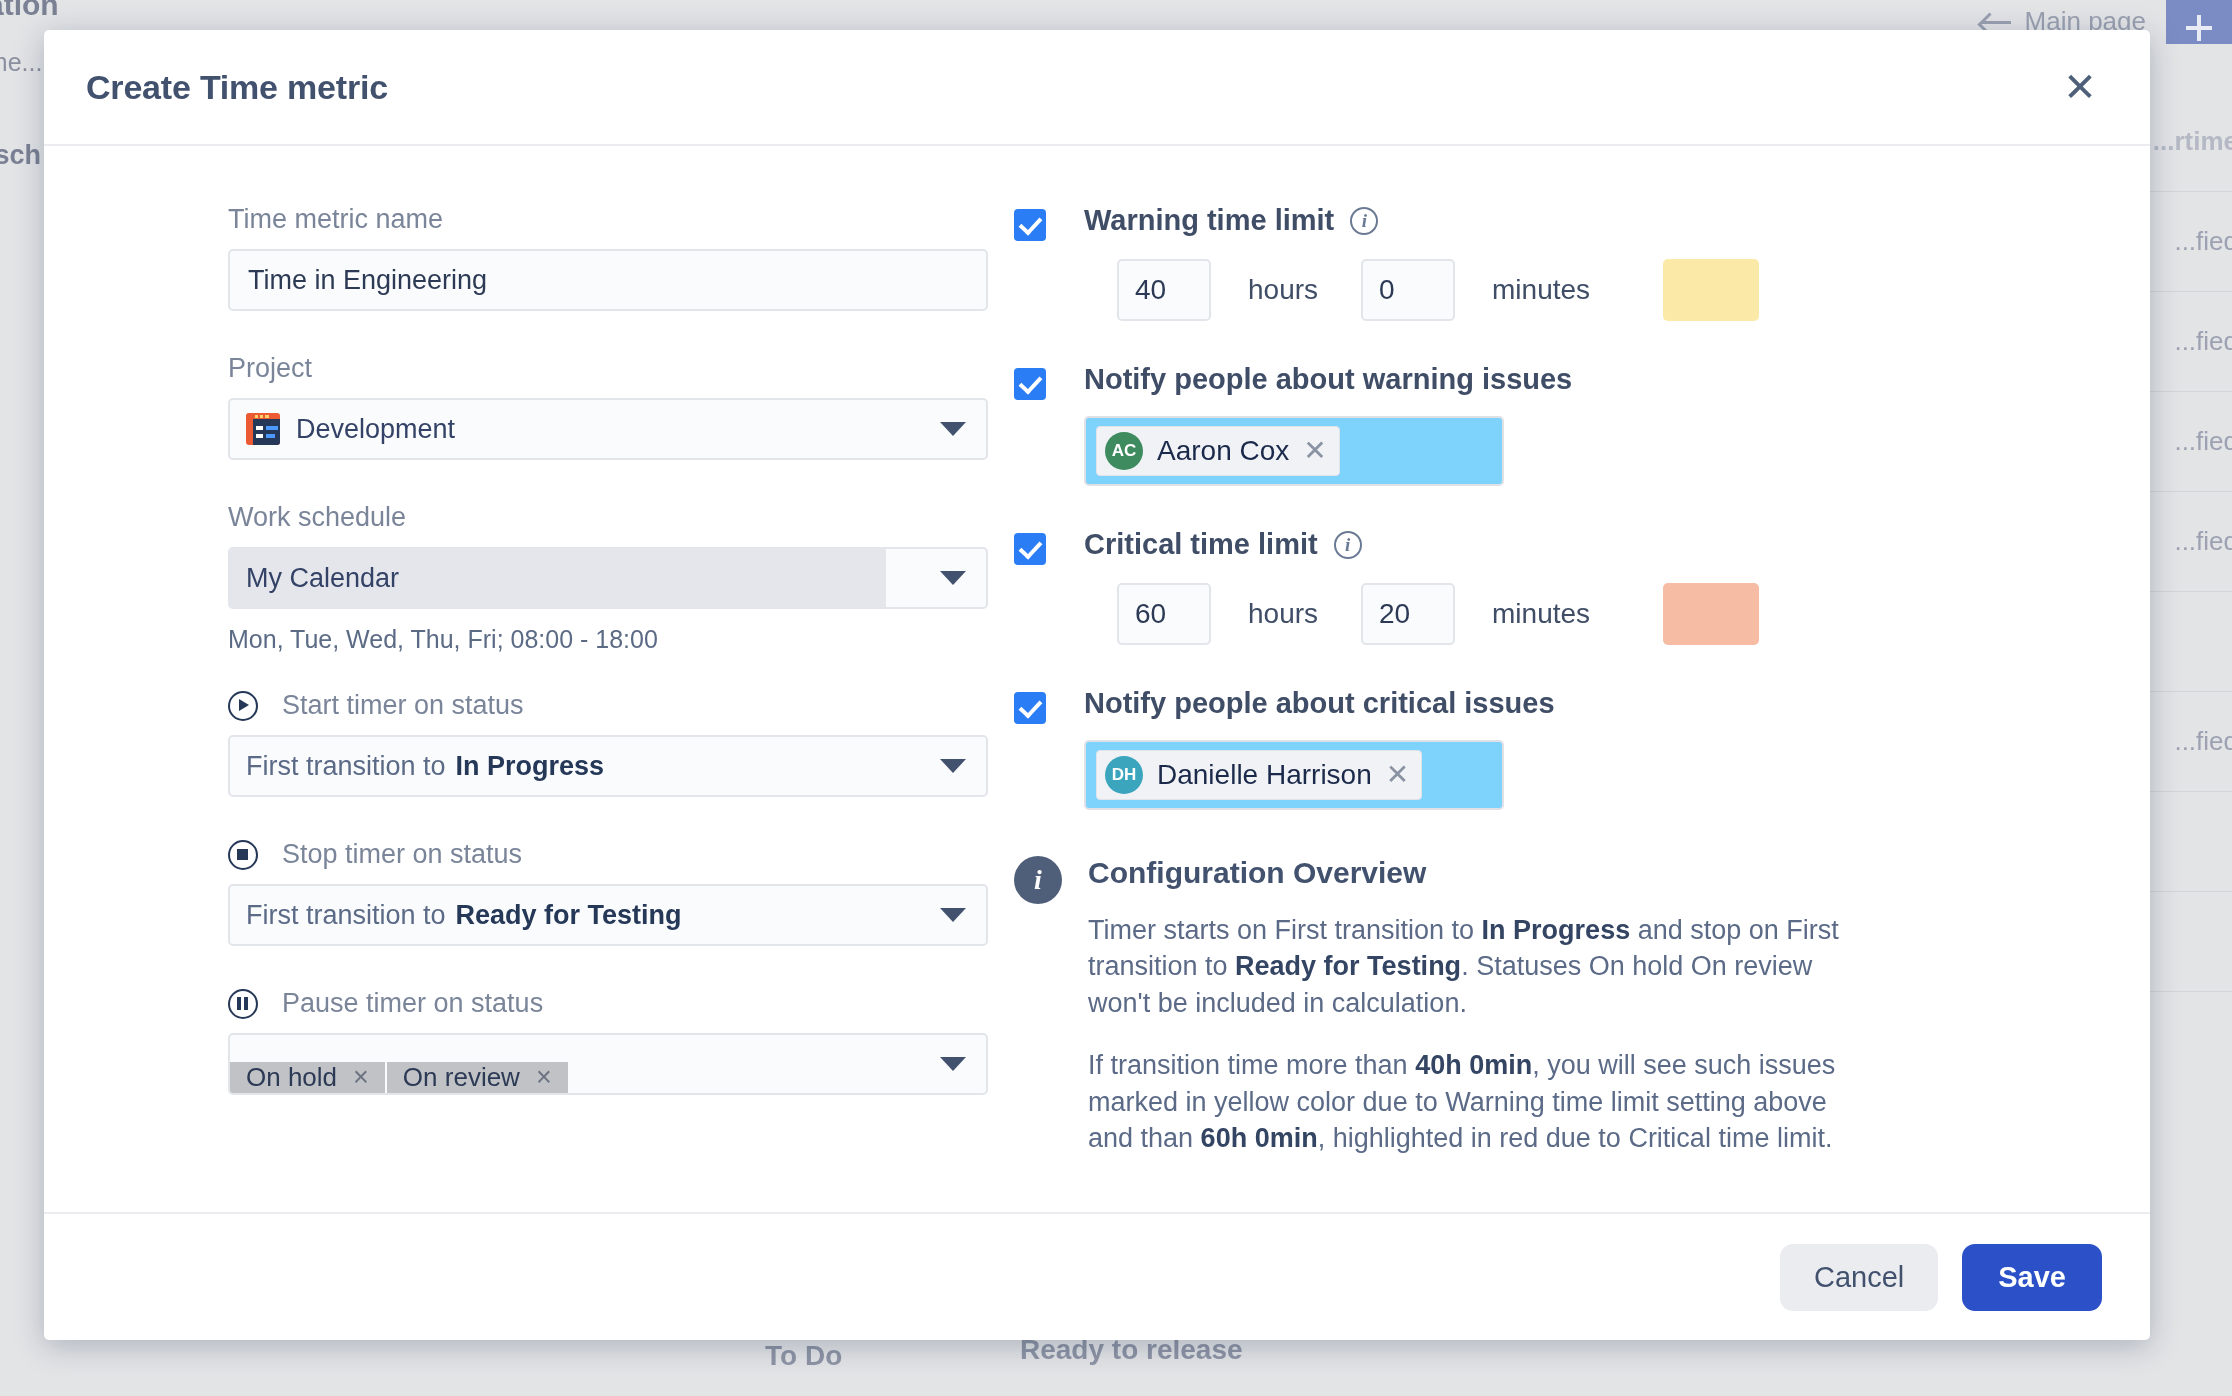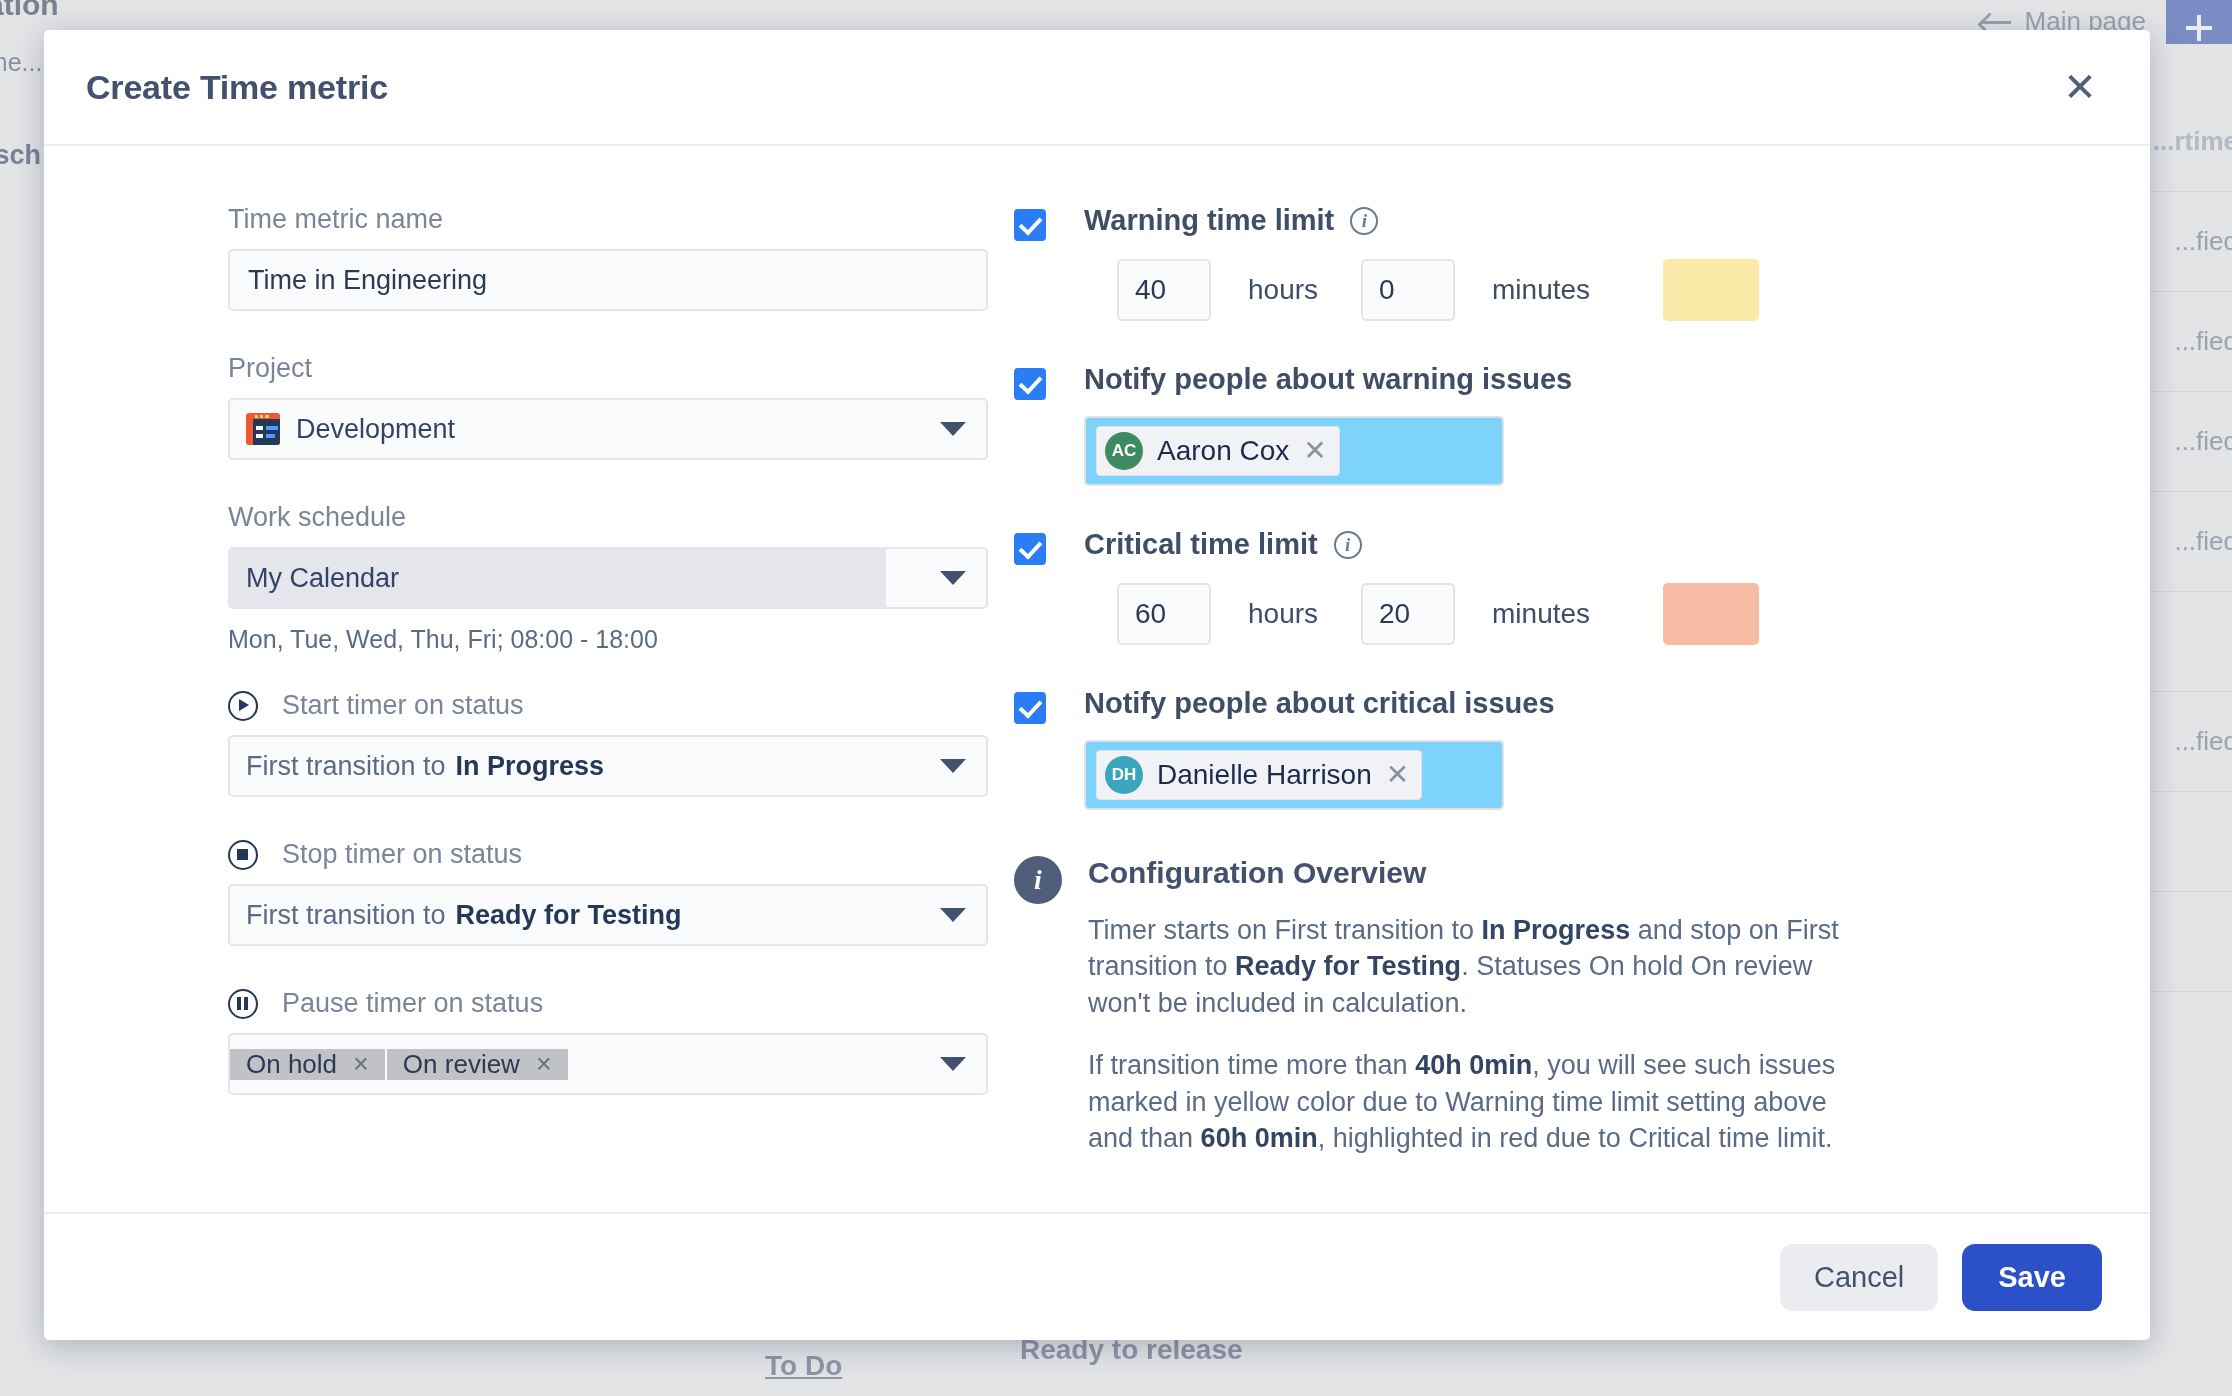--- a/index.html
+++ b/index.html
@@ -114,21 +114,21 @@
   .timer-icon.stop::after  { content:""; position:absolute; left:7px; top:7px; width:11px; height:11px; background:#253858; }
   .timer-icon.pause::before{ content:""; position:absolute; left:7px; top:6px; width:3.5px; height:13px; background:#253858; }
   .timer-icon.pause::after { content:""; position:absolute; left:14px; top:6px; width:3.5px; height:13px; background:#253858; }
 
   .sel-pre { color:#5b6a87; }
   .sel-strong { color:#253858; font-weight:bold; margin-left:10px; }
 
   .multi-select {
     position:relative; width:760px; height:62px;
     background:#fafbfc; border:2px solid #e2e5ea; border-radius:5px;
-    display:flex; align-items:center; cursor:pointer; overflow:hidden;
+    display:flex; align-items:flex-end; cursor:pointer; overflow:hidden;
   }
   .status-chip {
     background:#c0c2c6; display:flex; align-items:center; gap:16px;
     padding:0 16px; font-size:26px; color:#2c3a55; margin-right:2px;
   }
   .chip-x { color:#6b7280; font-size:27px; line-height:1; }
 
   .field-group { margin-bottom:42px; }
   .field-group.tight { margin-bottom:36px; }
 
@@ -229,21 +229,21 @@
         <span>...fied</span>
       </div>
       <div class="bg-trow">
         <span></span>
       </div>
       <div class="bg-trow">
         <span></span>
       </div>
     </div>
   <div id="bg-cols">
-      <div class="bg-col" style="left: 765px; bottom: 14px; text-decoration: underline;">To Do</div>
+      <div class="bg-col" style="left: 765px; bottom: 24px;">To Do</div>
       <div class="bg-col" style="left: 1020px; bottom: 30px;">Ready to release</div>
     </div>
 </div>
 
 <div class="modal">
 
   <div class="modal-header">
     <div class="modal-title">Create Time metric</div>
     <button class="close-btn">✕</button>
   </div>

